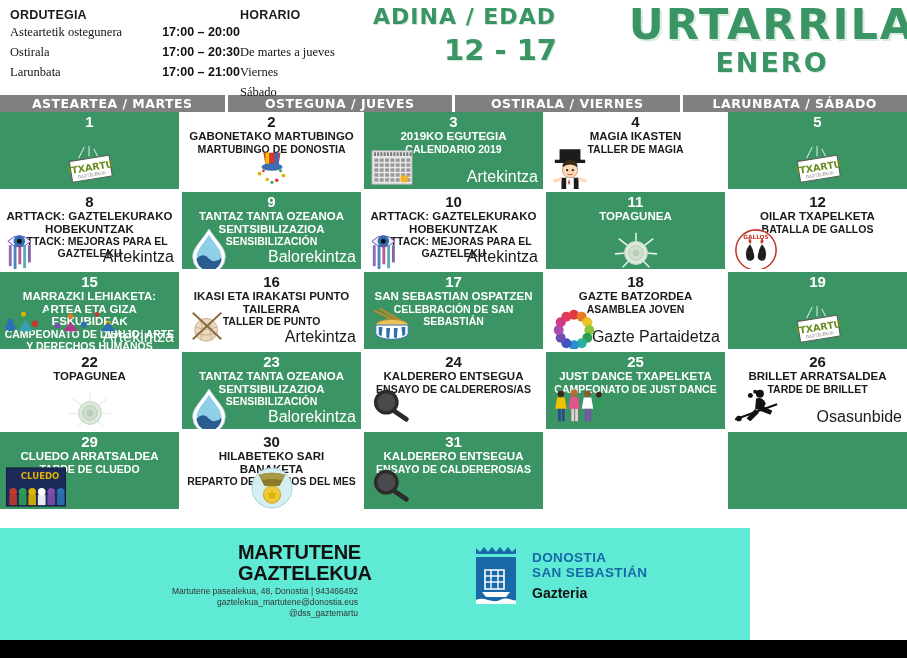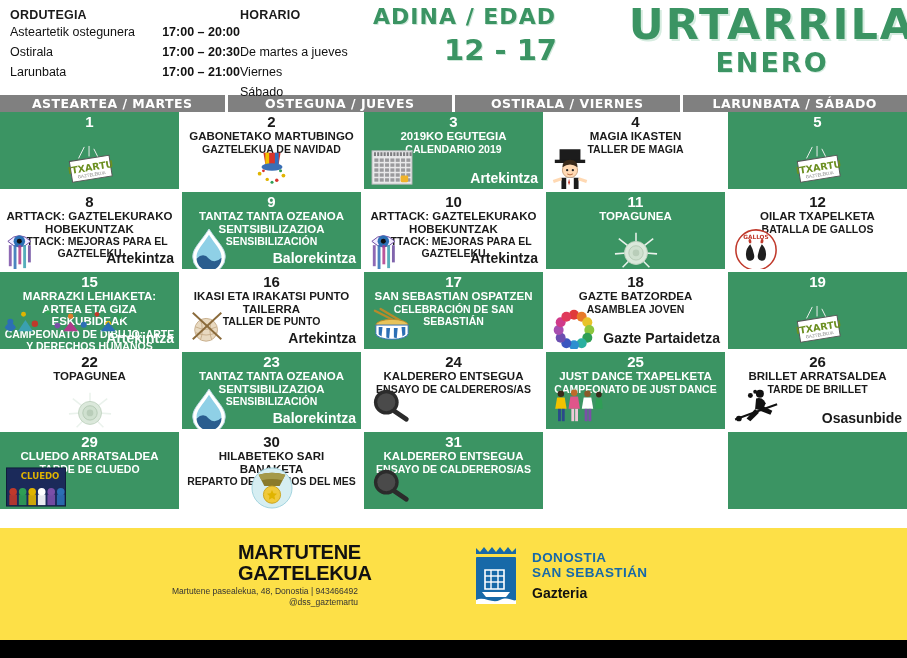--- a/index.html
+++ b/index.html
@@ -11,21 +11,21 @@
     -webkit-font-smoothing:antialiased;
   }
   .page{position:relative;width:907px;height:658px;background:#fff;}
 
   
   .topbar{position:relative;height:95px;width:907px;background:#fff;border-radius:14px;}
   .sch-title{font-weight:bold;font-size:12.5px;color:#1a1a1a;letter-spacing:.2px;}
   .sch-left{position:absolute;left:10px;top:8px;width:230px;}
   .sch-right{position:absolute;left:240px;top:8px;width:125px;}
   .sch-line{display:flex;justify-content:space-between;font-size:12.5px;line-height:20px;color:#111;}
-  .sch-line .lbl{white-space:nowrap;}
+  .sch-line .lbl{white-space:nowrap;font-family:Liberation Serif, serif;}
   .sch-line .val{font-weight:bold;white-space:nowrap;}
 
   .agebox{position:absolute;left:372px;top:4px;width:185px;text-align:center;}
   .age-line1{font-size:22px;color:#3b9463;letter-spacing:1px;font-weight:bold;
     font-family:"DejaVu Sans", sans-serif;text-shadow:1px 1px 0 #cfe8da;}
   .age-line2{font-size:29px;color:#3b9463;font-weight:bold;margin-top:4px;
     font-family:"DejaVu Sans", sans-serif;text-shadow:1px 1px 0 #cfe8da;text-align:right;}
 
   .monthbox{position:absolute;left:612px;top:0px;width:320px;text-align:center;}
   .month-eu{font-size:43px;line-height:48px;color:#3b9463;font-weight:bold;letter-spacing:2px;
@@ -52,30 +52,30 @@
 
   .daynum{text-align:center;font-weight:bold;font-size:15px;line-height:17px;padding-top:1px;}
   .green .daynum{color:#ffffff;}
   .white .daynum{color:#1a1a1a;}
 
   .t-eu{text-align:center;font-weight:bold;font-size:11.5px;line-height:12.5px;padding:0 4px;}
   .t-es{text-align:center;font-weight:bold;font-size:10.5px;line-height:12px;padding:0 4px;}
   .green .t-eu,.green .t-es{color:#ffffff;}
   .white .t-eu,.white .t-es{color:#1a1a1a;}
 
-  .org{position:absolute;right:5px;bottom:3px;font-size:14px;font-weight:bold;}
+  .org{position:absolute;right:5px;bottom:3px;font-size:16px;font-weight:normal;}
   .green .org{color:#ffffff;}
   .white .org{color:#1a1a1a;}
 
   .icon{position:absolute;left:5px;bottom:2px;width:44px;height:40px;}
   .icon.wide{width:60px;}
   .icon svg{display:block;}
 
   
-  .footer{position:absolute;left:0;top:528px;width:907px;height:112px;background:#fde047;}
+  .footer{position:absolute;left:0;top:528px;width:750px;height:112px;background:#5eead4;}
   .f-brand{position:absolute;left:238px;top:14px;text-align:right;width:120px;}
   .f-brand .l1,.f-brand .l2{font-size:20px;line-height:21px;font-weight:bold;color:#111;
     letter-spacing:-.3px;white-space:nowrap;}
   .f-contact{position:absolute;left:120px;top:58px;width:238px;text-align:right;
     font-size:8.5px;line-height:11px;color:#333;}
   .f-logo{position:absolute;left:470px;top:16px;width:240px;display:flex;align-items:flex-start;}
   .f-logo-shield{width:52px;height:60px;}
   .f-logo-text{margin-left:10px;padding-top:6px;}
   .f-logo-text .d1,.f-logo-text .d2{font-size:13.5px;line-height:15px;font-weight:bold;color:#1769a8;letter-spacing:.4px;}
   .f-logo-text .d3{font-size:14px;line-height:14px;margin-top:6px;color:#111;font-weight:bold;}
@@ -157,21 +157,21 @@
                 <rect x="10" y="14" width="42" height="22" fill="#fff" stroke="#555" stroke-width="1"></rect>
                 <text x="31" y="27" font-size="10" font-weight="bold" fill="#6b8f20" text-anchor="middle" font-family="DejaVu Sans, sans-serif">ITXARTU</text>
                 <text x="31" y="33" font-size="4.5" fill="#888" text-anchor="middle" font-family="DejaVu Sans, sans-serif">GAZTELEKUA</text>
               </g>
             </svg>
           </span>
         </div>
         <div class="cell white">
           <div class="daynum">2</div>
           <div class="t-eu">GABONETAKO MARTUBINGO</div>
-          <div class="t-es">GAZTELEKUA DE NAVIDAD</div>
+          <div class="t-es">MARTUBINGO DE DONOSTIA</div>
           <span class="icon" style="left: 50%; margin-left: -22px;">
             <svg viewBox="0 0 46 42" width="44" height="40">
               <path d="M14 6 h18 l-2 12 h-14 Z" fill="#d8342a"></path>
               <path d="M16 6 h4 v12 h-4 Z" fill="#f2c200"></path>
               <path d="M26 6 h4 v12 h-4 Z" fill="#2f6fbf"></path>
               <ellipse cx="23" cy="21" rx="11" ry="4" fill="#3b6fb5"></ellipse>
               <g fill="#e0b400">
                 <circle cx="10" cy="28" r="2"></circle>
                 <circle cx="35" cy="30" r="2"></circle>
                 <circle cx="18" cy="34" r="1.8"></circle>
@@ -645,20 +645,21 @@
       </div>
     </div>
 
   <div class="footer">
     <div class="f-brand">
       <div class="l1">MARTUTENE</div>
       <div class="l2">GAZTELEKUA</div>
     </div>
     <div class="f-contact">
       <div>Martutene pasealekua, 48, Donostia   |   943466492</div>
+      <div>gaztelekua_martutene@donostia.eus</div>
       <div>@dss_gaztemartu</div>
     </div>
 
     <div class="f-logo">
       <span class="f-logo-shield">
         <svg viewBox="0 0 52 62" width="52" height="62" xmlns="http://www.w3.org/2000/svg">
           <g fill="#1769a8">
             <path d="M6 10 L6 4 L10 8 L14 3 L18 8 L22 3 L26 8 L30 3 L34 8 L38 3 L42 8 L46 4 L46 10 Z"></path>
             <rect x="6" y="13" width="40" height="46" rx="1"></rect>
           </g>

